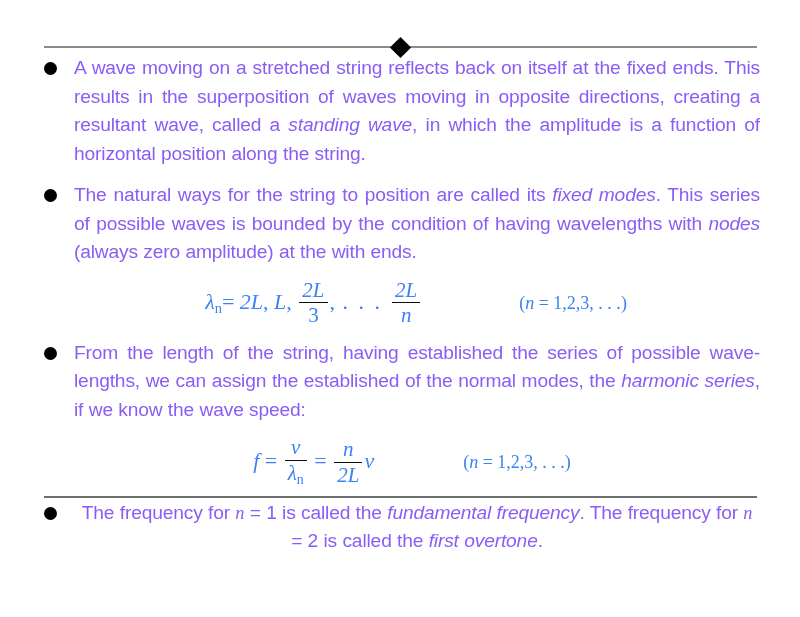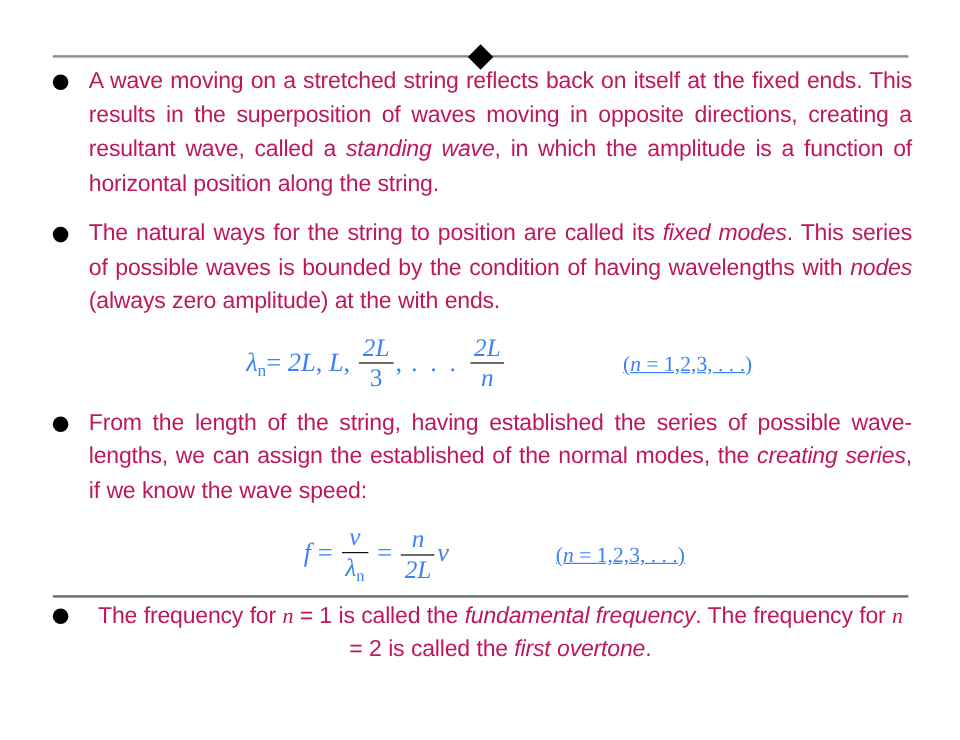--- a/index.html
+++ b/index.html
@@ -78,21 +78,21 @@
     border-radius: 50%;
     background: #000;
   }
   .bullet-text {
     flex: 1 1 auto;
     font-size: 19.2px;
     line-height: 28.5px;
     text-align: justify;
     letter-spacing: -0.15px;
     word-spacing: 0.2px;
-    color: #be185d;
+    color: #8b5cf6;
   }
   .bullet-text.nojustify {
     text-align: center;
   }
   .bullet-text i {
     font-style: italic;
   }
 
   
   .eq-block {
@@ -105,21 +105,20 @@
   .eq-inner {
     display: inline-block;
     white-space: nowrap;
     font-size: 22px;
     line-height: 1;
   }
   .eq-cond {
     display: inline-block;
     font-size: 18px;
     font-family: "Liberation Serif", serif;
-    text-decoration: underline;
   }
   .it { font-style: italic; }
   .rm { font-style: normal; }
 
   .frac {
     display: inline-block;
     vertical-align: middle;
     text-align: center;
     line-height: 1.08;
     margin: 0 2px;
@@ -220,21 +219,21 @@
           <span class="num it">2L</span>
           <span class="den it">n</span>
         </span>
         <span class="eq-gap-1"></span>
         <span class="eq-cond"><span>(</span><span class="it">n</span><span> = 1,2,3, . . .</span><span>)</span></span>
       </span>
     </div>
 
     <div class="bullet-row">
       <div class="bullet-mark"><span class="bullet-dot"></span></div>
-      <div class="bullet-text"><span>From the length of the string, having established the series of possible wave-lengths, we can assign the established of the normal modes, the </span><i>creating series</i><span>, if we know the wave speed:</span></div>
+      <div class="bullet-text"><span>From the length of the string, having established the series of possible wave-lengths, we can assign the established of the normal modes, the </span><i>harmonic series</i><span>, if we know the wave speed:</span></div>
     </div>
 
     <div class="eq-block eq2-wrap">
       <span class="eq-inner">
         <span class="it">f</span>
         <span>=</span>
         <span class="frac">
           <span class="num it">v</span>
           <span class="den"><span class="it">λ</span><span class="sub">n</span></span>
         </span>

